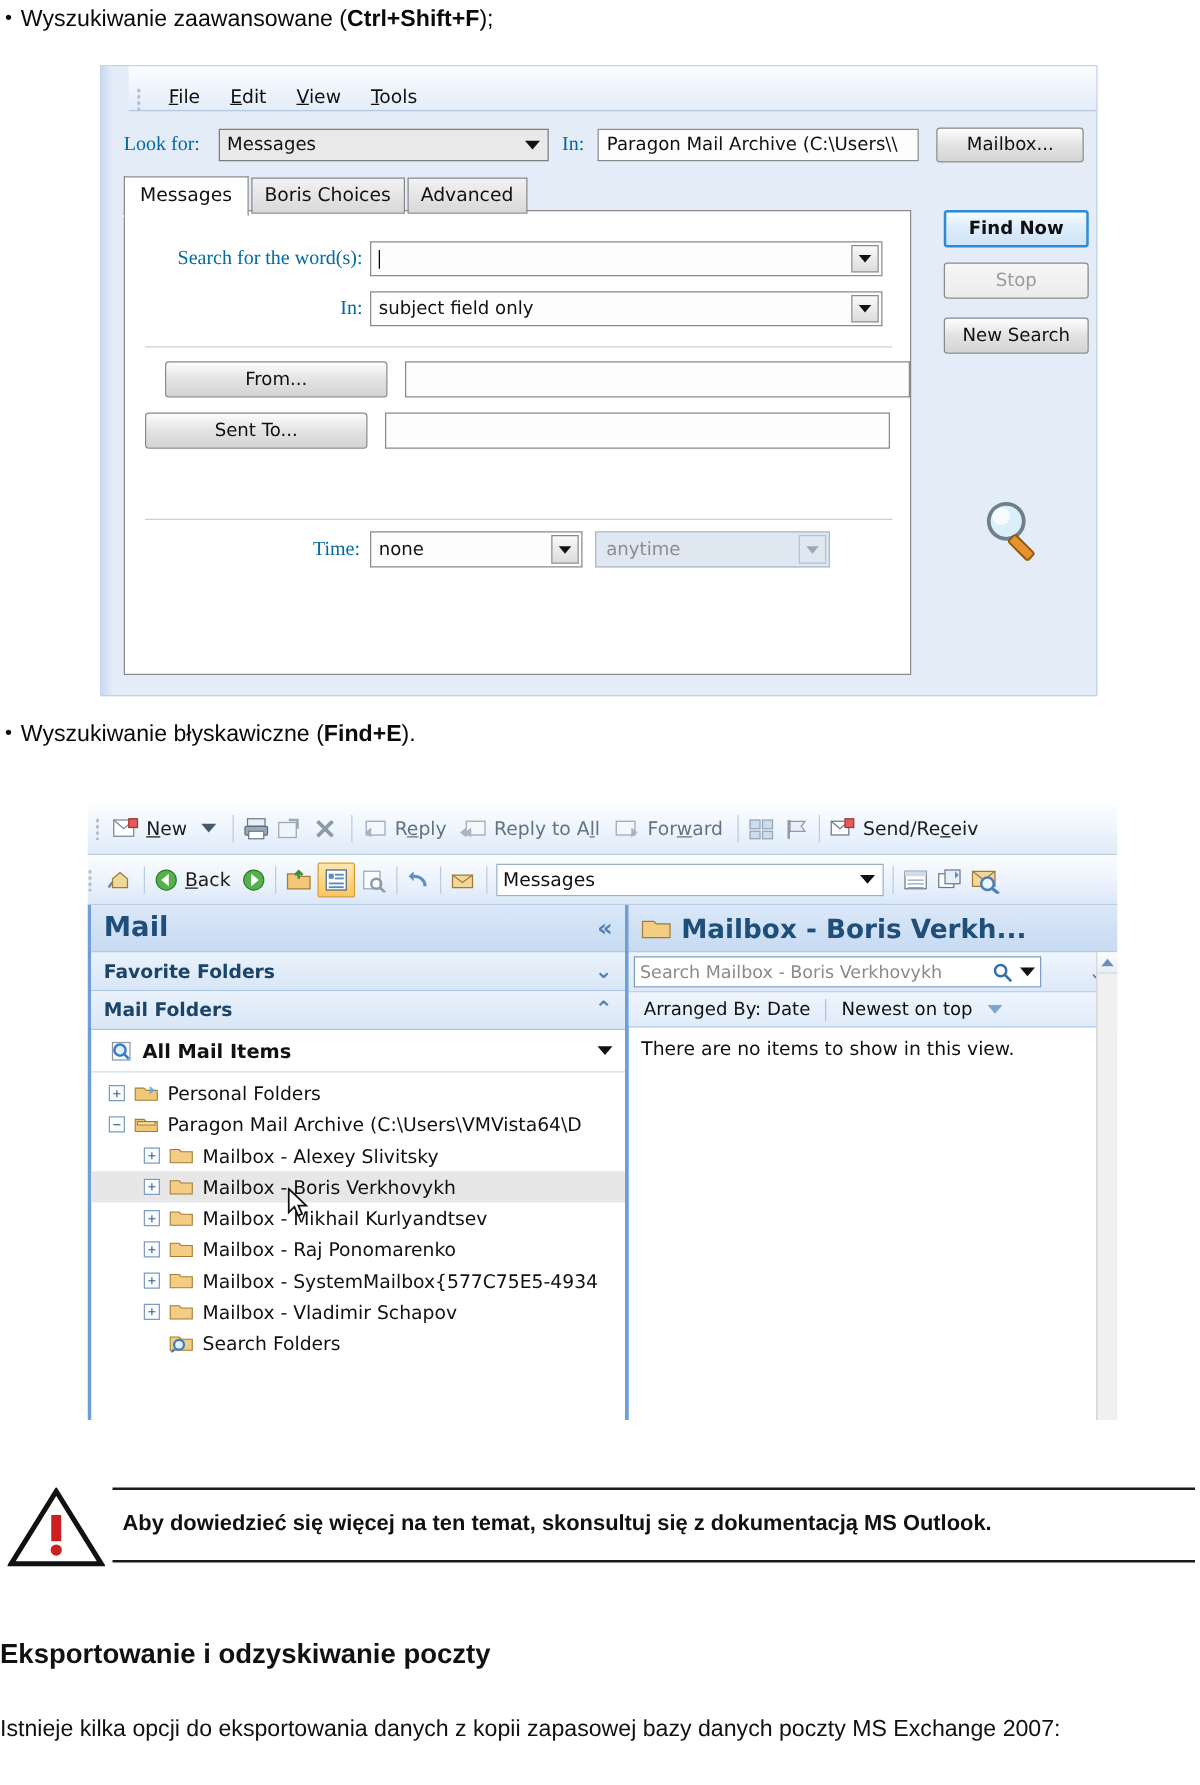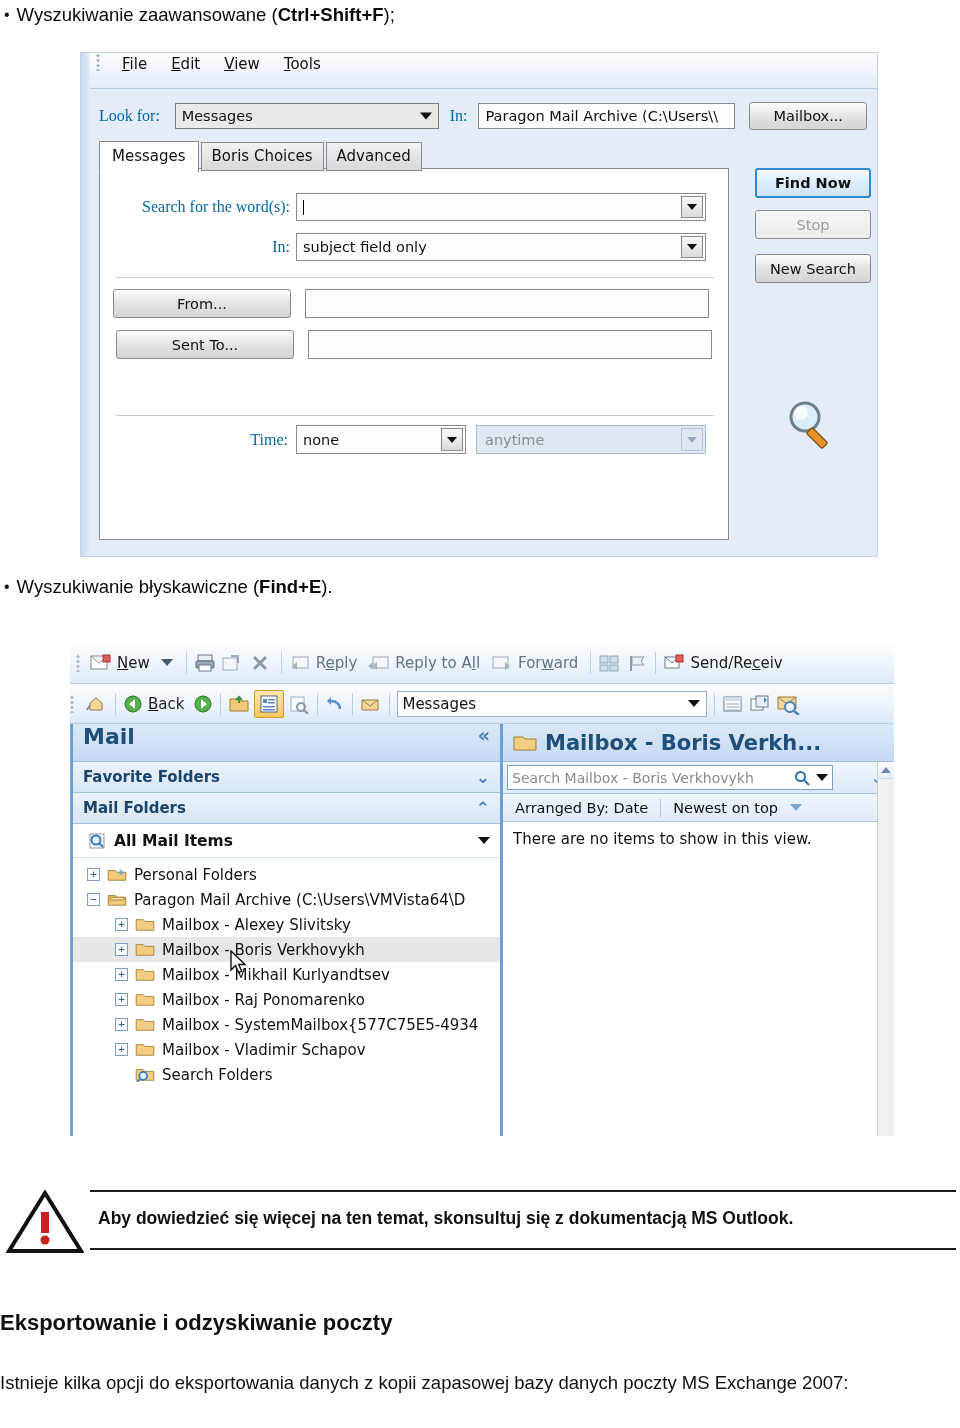--- a/index.html
+++ b/index.html
@@ -35,24 +35,24 @@
     left:80px; top:52px;
     width:798px; height:505px;
     background:#e4ecf7;
     border:1px solid #c3d2e6;
   }
   #find-dialog .dlg-left-edge{
     position:absolute; left:0; top:0; bottom:0; width:9px;
     background:linear-gradient(to right,#c9d9ee,#e4ecf7);
   }
   .menubar{
-    position:absolute; left:9px; right:0; top:0; height:36px;
+    position:absolute; left:22px; right:0; top:0; height:36px;
     background:linear-gradient(to bottom,#fbfdff 0%,#eef4fc 55%,#e2ecf8 100%);
     border-bottom:1px solid #b4c8e0;
-    display:flex; align-items:flex-start;
+    display:flex; align-items:flex-end;
     padding-left:6px;
   }
   .grip{
     width:4px; height:18px;
     background:
       radial-gradient(circle,#aab8c9 48%,transparent 50%) 0 0/4px 5px repeat-y;
     margin-right:10px; opacity:.9;
   }
   .menu-item{
     font-size:15px; color:#111;
@@ -190,21 +190,21 @@
     width:430px;
     background:#ffffff;
     border-right:0;
     position:relative;
     border-left:3px solid #6f9fd8;
   }
   .nav-header{
     height:38px;
     background:linear-gradient(to bottom,#dbe8f8,#c6daf2);
     border-bottom:1px solid #9fbde2;
-    display:flex;justify-content:space-between;
+    display:flex;align-items:center;justify-content:space-between;
     padding:0 10px;
     font-size:22px; font-weight:bold; color:#1f4e79;
     font-family:"DejaVu Sans", sans-serif;
   }
   .nav-section{
     height:31px;
     background:linear-gradient(to bottom,#eaf2fb,#d8e6f6);
     border-bottom:1px solid #a9c3e4;
     display:flex;align-items:center;justify-content:space-between;
     padding:0 10px;
@@ -362,42 +362,42 @@
       <div class="textfield" style="width:410px;height:28px;position:relative;">
         <span>subject field only</span>
         <span class="dropbtn">
             <i></i>
           </span>
       </div>
     </div>
 
     <div class="divider" style="left:16px;top:108px;width:598px;"></div>
 
-    <div class="row" style="left:13px;top:120px;">
+    <div class="row" style="left:32px;top:120px;">
       <div class="btn" style="width:178px;height:29px;">From...</div>
       <div class="textfield" style="width:404px;height:29px;margin-left:14px;"></div>
     </div>
 
     <div class="row" style="left:16px;top:161px;">
       <div class="btn" style="width:178px;height:29px;">Sent To...</div>
       <div class="textfield" style="width:404px;height:29px;margin-left:14px;"></div>
     </div>
 
 
     <div class="divider" style="left:16px;top:246px;width:598px;"></div>
 
     <div class="row" style="left:16px;top:256px;">
       <span class="lbl" style="width:180px;text-align:right;padding-right:8px;">Time:</span>
       <div class="textfield" style="width:170px;height:29px;position:relative;">
         <span>none</span>
         <span class="dropbtn">
             <i></i>
           </span>
       </div>
-      <div class="combo dim" style="width:230px;height:29px;margin-left:10px;padding-left:8px;">
+      <div class="combo dim" style="width:188px;height:29px;margin-left:10px;padding-left:8px;">
         <span>anytime</span>
         <span class="dropbtn dim">
             <i></i>
           </span>
       </div>
     </div>
 
   </div>
 </div>
 

